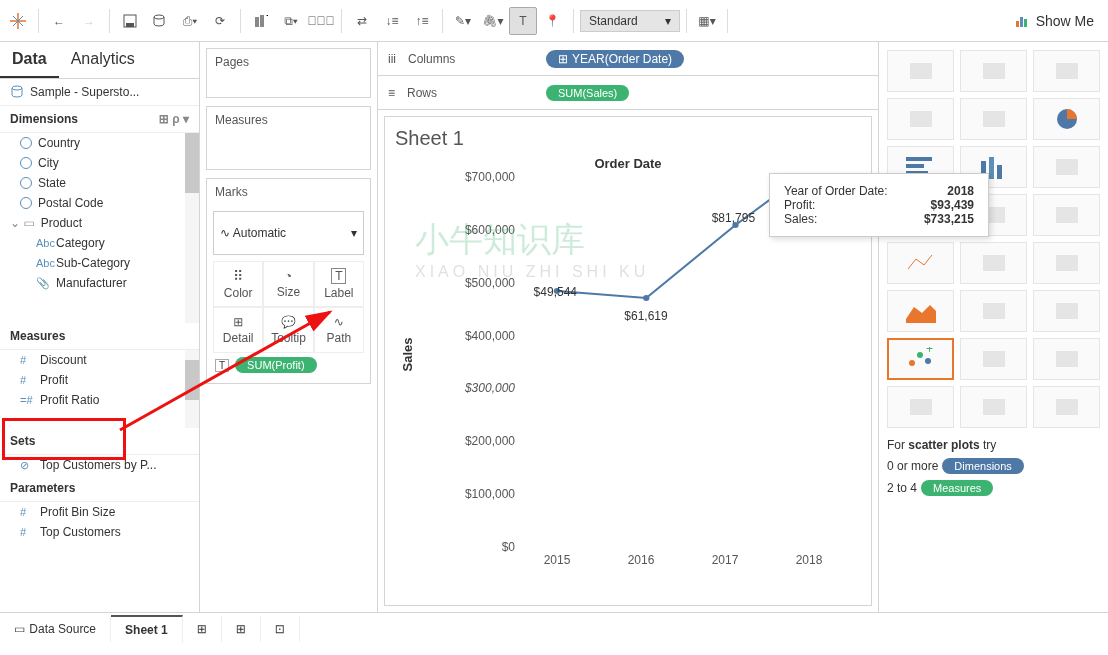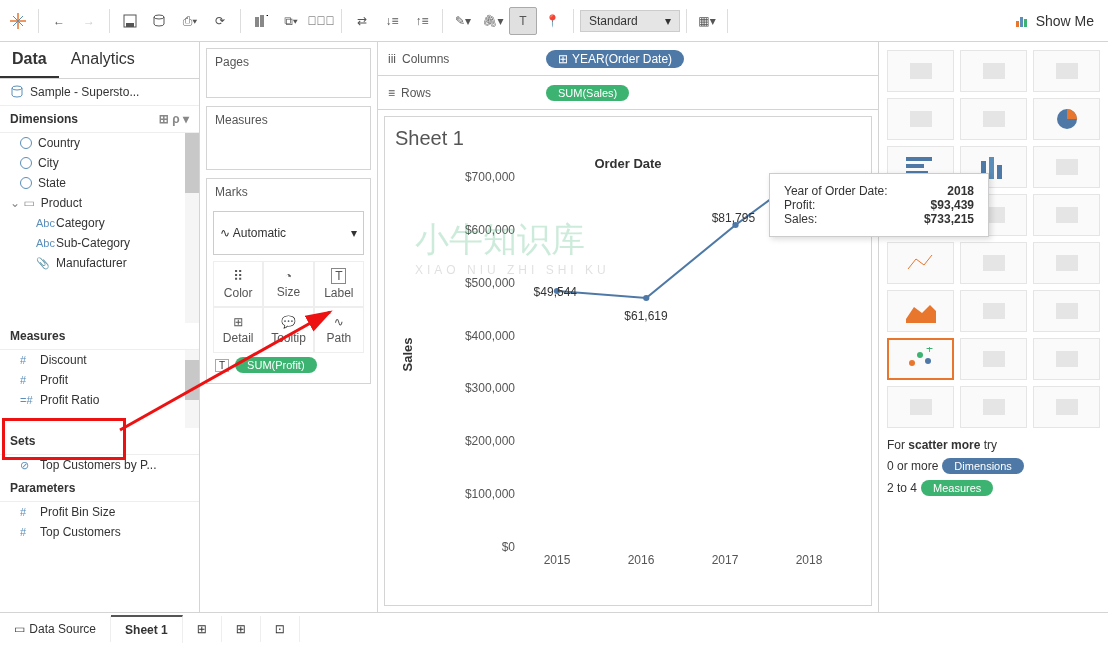--- a/index.html
+++ b/index.html
@@ -31,21 +31,21 @@
 .marks-body{padding:6px;}
 .mark-sel{border:1px solid #ccc;padding:14px 6px;display:flex;align-items:center;justify-content:space-between;margin-bottom:6px;}
 .mark-grid{display:grid;grid-template-columns:repeat(3,1fr);gap:0;}
 .mark-cell{border:1px solid #eee;display:flex;flex-direction:column;align-items:center;justify-content:center;height:46px;font-size:11px;color:#555;gap:2px;}
 .pill{border-radius:12px;padding:2px 12px;color:#fff;font-size:11px;display:inline-flex;align-items:center;gap:4px;}
 .pill.green{background:#3cb371;}
 .pill.blue{background:#4e79a7;}
 .marks-pill-row{display:flex;align-items:center;gap:6px;padding:4px 2px;}
 .shelf-area{flex:1;display:flex;flex-direction:column;}
 .shelf{display:flex;align-items:center;border-bottom:1px solid #d4d4d4;height:34px;}
-.shelf-label{width:160px;padding:0 10px;display:flex;align-items:center;gap:6px;color:#555;}
+.shelf-label{width:160px;padding:0 10px;display:flex;align-items:center;gap:12px;color:#555;}
 .shelf-drop{flex:1;padding:0 8px;display:flex;align-items:center;}
 .viz{flex:1;border:1px solid #d4d4d4;margin:6px;position:relative;padding:10px;}
 .viz-title{font-size:20px;color:#555;margin-bottom:6px;}
 .chart-title{text-align:center;font-weight:600;font-size:13px;}
 .chart-area{position:relative;height:400px;margin-top:6px;}
 .y-label{position:absolute;left:-4px;top:50%;transform:rotate(-90deg) translateX(30px);font-weight:600;font-size:13px;}
 .y-axis{position:absolute;left:40px;top:0;bottom:30px;width:80px;}
 .y-tick{position:absolute;right:0;transform:translateY(50%);text-align:right;width:80px;color:#555;}
 .plot{position:absolute;left:120px;right:10px;top:0;bottom:30px;}
 .x-axis{position:absolute;left:120px;right:10px;bottom:0;height:24px;display:flex;}
@@ -165,20 +165,24 @@
           <span class="globe"></span>
           <span>Country</span>
         </div>
       <div class="field">
           <span class="globe"></span>
           <span>City</span>
         </div>
       <div class="field">
           <span class="globe"></span>
           <span>State</span>
+        </div>
+      <div class="field">
+          <span class="globe"></span>
+          <span>Postal Code</span>
         </div>
       <div class="field" style="padding-left:10px">
           <span style="color:#888">⌄ ▭</span>
           <span>Product</span>
         </div>
       <div class="field indent">
           <span class="fi">Abc</span>
           <span>Category</span>
         </div>
       <div class="field indent">
@@ -302,21 +306,21 @@
     </div>
     <div class="viz">
       <div class="viz-title">Sheet 1</div>
       <div class="chart-title">Order Date</div>
       <div class="chart-area">
         <div class="y-label">Sales</div>
         <div class="y-axis" id="yaxis">
             <div class="y-tick" style="bottom: 0%;">$0</div>
             <div class="y-tick" style="bottom: 14.2857%;">$100,000</div>
             <div class="y-tick" style="bottom: 28.5714%;">$200,000</div>
-            <div class="y-tick" style="bottom: 42.8571%;">$300,000</div>
+            <div class="y-tick" style="bottom: 42.8571%; font-style: italic;">$300,000</div>
             <div class="y-tick" style="bottom: 57.1429%;">$400,000</div>
             <div class="y-tick" style="bottom: 71.4286%;">$500,000</div>
             <div class="y-tick" style="bottom: 85.7143%;">$600,000</div>
             <div class="y-tick" style="bottom: 100%;">$700,000</div>
           </div>
         <div class="plot" id="plot">
           <svg class="lines" viewBox="0 0 320 370" preserveAspectRatio="none">
             <polyline points="40,114 125,121 210,48 295,-18" fill="none" stroke="#4e79a7" stroke-width="2"></polyline>
             <circle cx="40" cy="114" r="3" fill="#4e79a7"></circle>
               <circle cx="125" cy="121" r="3" fill="#4e79a7"></circle>
@@ -344,21 +348,21 @@
         <div class="tooltip-row">
             <span>Profit:</span>
             <b>$93,439</b>
           </div>
         <div class="tooltip-row">
             <span>Sales:</span>
             <b>$733,215</b>
           </div>
       </div>
 
-      <div class="watermark" style="left:30px;top:100px;font-size:34px;color:#3cb371">小牛知识库<div style="font-size:12px;letter-spacing:4px;color:#888">XIAO NIU ZHI SHI KU</div></div>
+      <div class="watermark" style="left:30px;top:100px;font-size:34px;color:#3cb371">小牛知识库<div style="font-size:16px;letter-spacing:4px;color:#888">XIAO NIU ZHI SHI KU</div></div>
     </div>
   </div>
 
   <div class="right">
     <div class="thumb-grid" id="thumbs">
         <div class="thumb">
           <svg width="30" height="24">
             <rect x="4" y="4" width="22" height="16" fill="#e5e5e5"></rect>
           </svg>
         </div>
@@ -480,21 +484,21 @@
             <rect x="4" y="4" width="22" height="16" fill="#e5e5e5"></rect>
           </svg>
         </div>
         <div class="thumb">
           <svg width="30" height="24">
             <rect x="4" y="4" width="22" height="16" fill="#e5e5e5"></rect>
           </svg>
         </div>
       </div>
     <div class="sm-hints">
-      <div><span>For </span><b>scatter more</b><span> try</span></div>
+      <div><span>For </span><b>scatter plots</b><span> try</span></div>
       <div style="margin-top:6px"><span>0 or more</span><span class="pill blue">Dimensions</span></div>
       <div style="margin-top:6px"><span>2 to 4</span><span class="pill green">Measures</span></div>
     </div>
   </div>
 </div>
 
 <div class="bottom">
   <div class="btab">▭ <span>Data Source</span></div>
   <div class="btab active">Sheet 1</div>
   <div class="btab">⊞</div>

